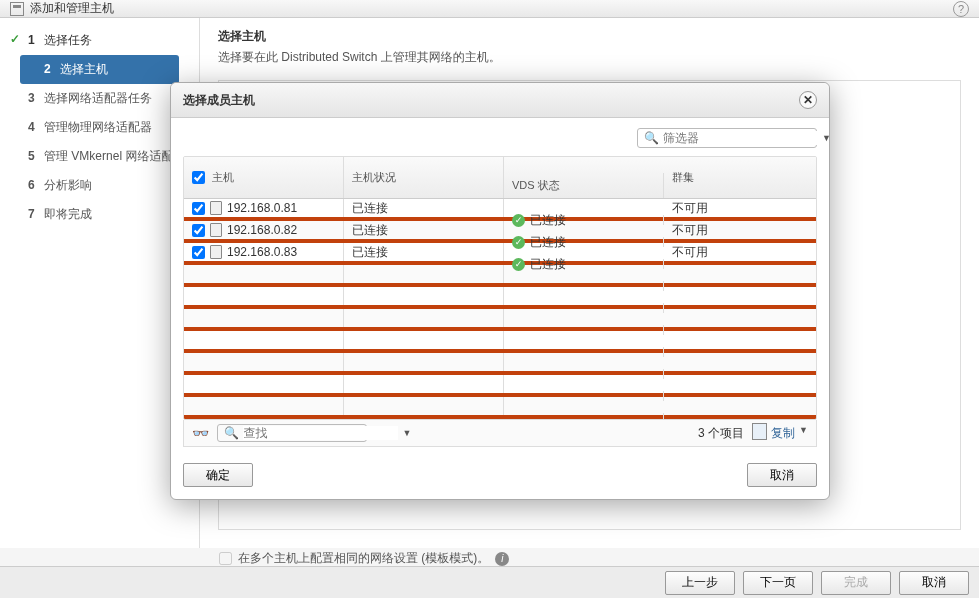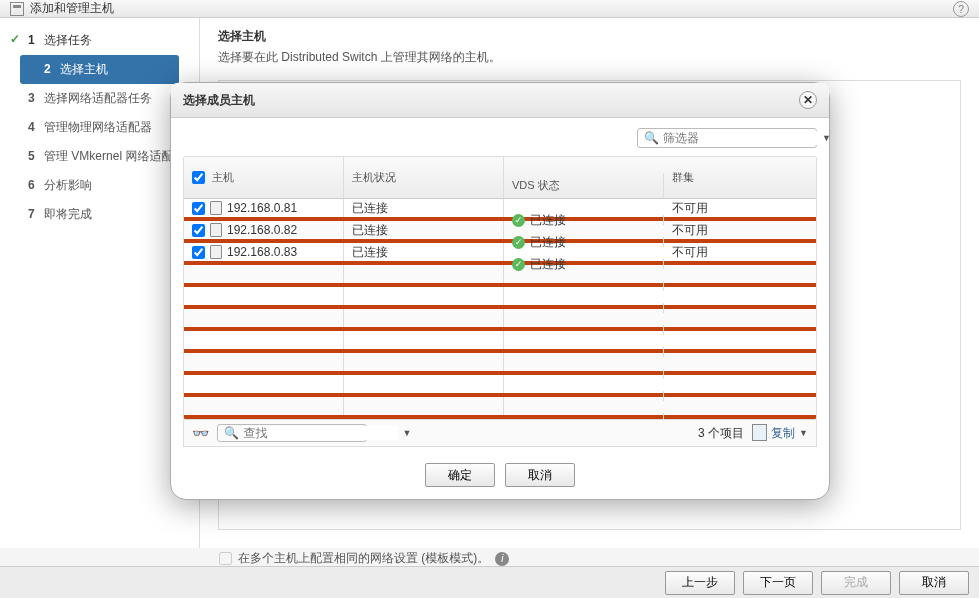--- a/index.html
+++ b/index.html
@@ -129,21 +129,21 @@
     .modal-backdrop {
       position: absolute;
       inset: 0;
     }
     .modal {
       position: absolute;
       left: 170px; top: 82px;
       width: 660px;
       background: #fff;
       border: 1px solid #aaa;
-      border-radius: 16px;
+      border-radius: 6px;
       box-shadow: 0 6px 30px rgba(0,0,0,.35);
     }
     .modal-title {
       background: linear-gradient(#f7f7f7,#e5e5e5);
       border-bottom: 1px solid #ccc;
       padding: 8px 12px;
       font-weight: bold;
       border-radius: 6px 6px 0 0;
       display: flex;
       align-items: center;
@@ -219,23 +219,23 @@
     .foot-right{ margin-left:auto; display:flex; align-items:center; gap:10px;}
     .copy-icon{
       width:13px;height:15px;border:1px solid #888;position:relative;
       display:inline-block;margin-right:4px;
       background:#fff;
     }
     .copy-icon::before{
       content:"";position:absolute;top:-3px;left:-3px;
       width:13px;height:15px;border:1px solid #888;background:#e8f0f8;
     }
-    .copy-link{ color:#336699; display:flex; align-items:center; cursor:pointer;}
+    .copy-link{ color:#336699; display:flex; cursor:pointer;}
     .modal-foot {
-      display:flex; justify-content:center; gap:10px;
+      display:flex; justify-content:space-between; gap:10px;
       padding:10px 12px 12px;
     }
   </style>
 </head>
 <body>
 
 <div class="titlebar">
   <span class="title-icon"></span>
   <span>添加和管理主机</span>
   <span class="help-icon">?</span>

